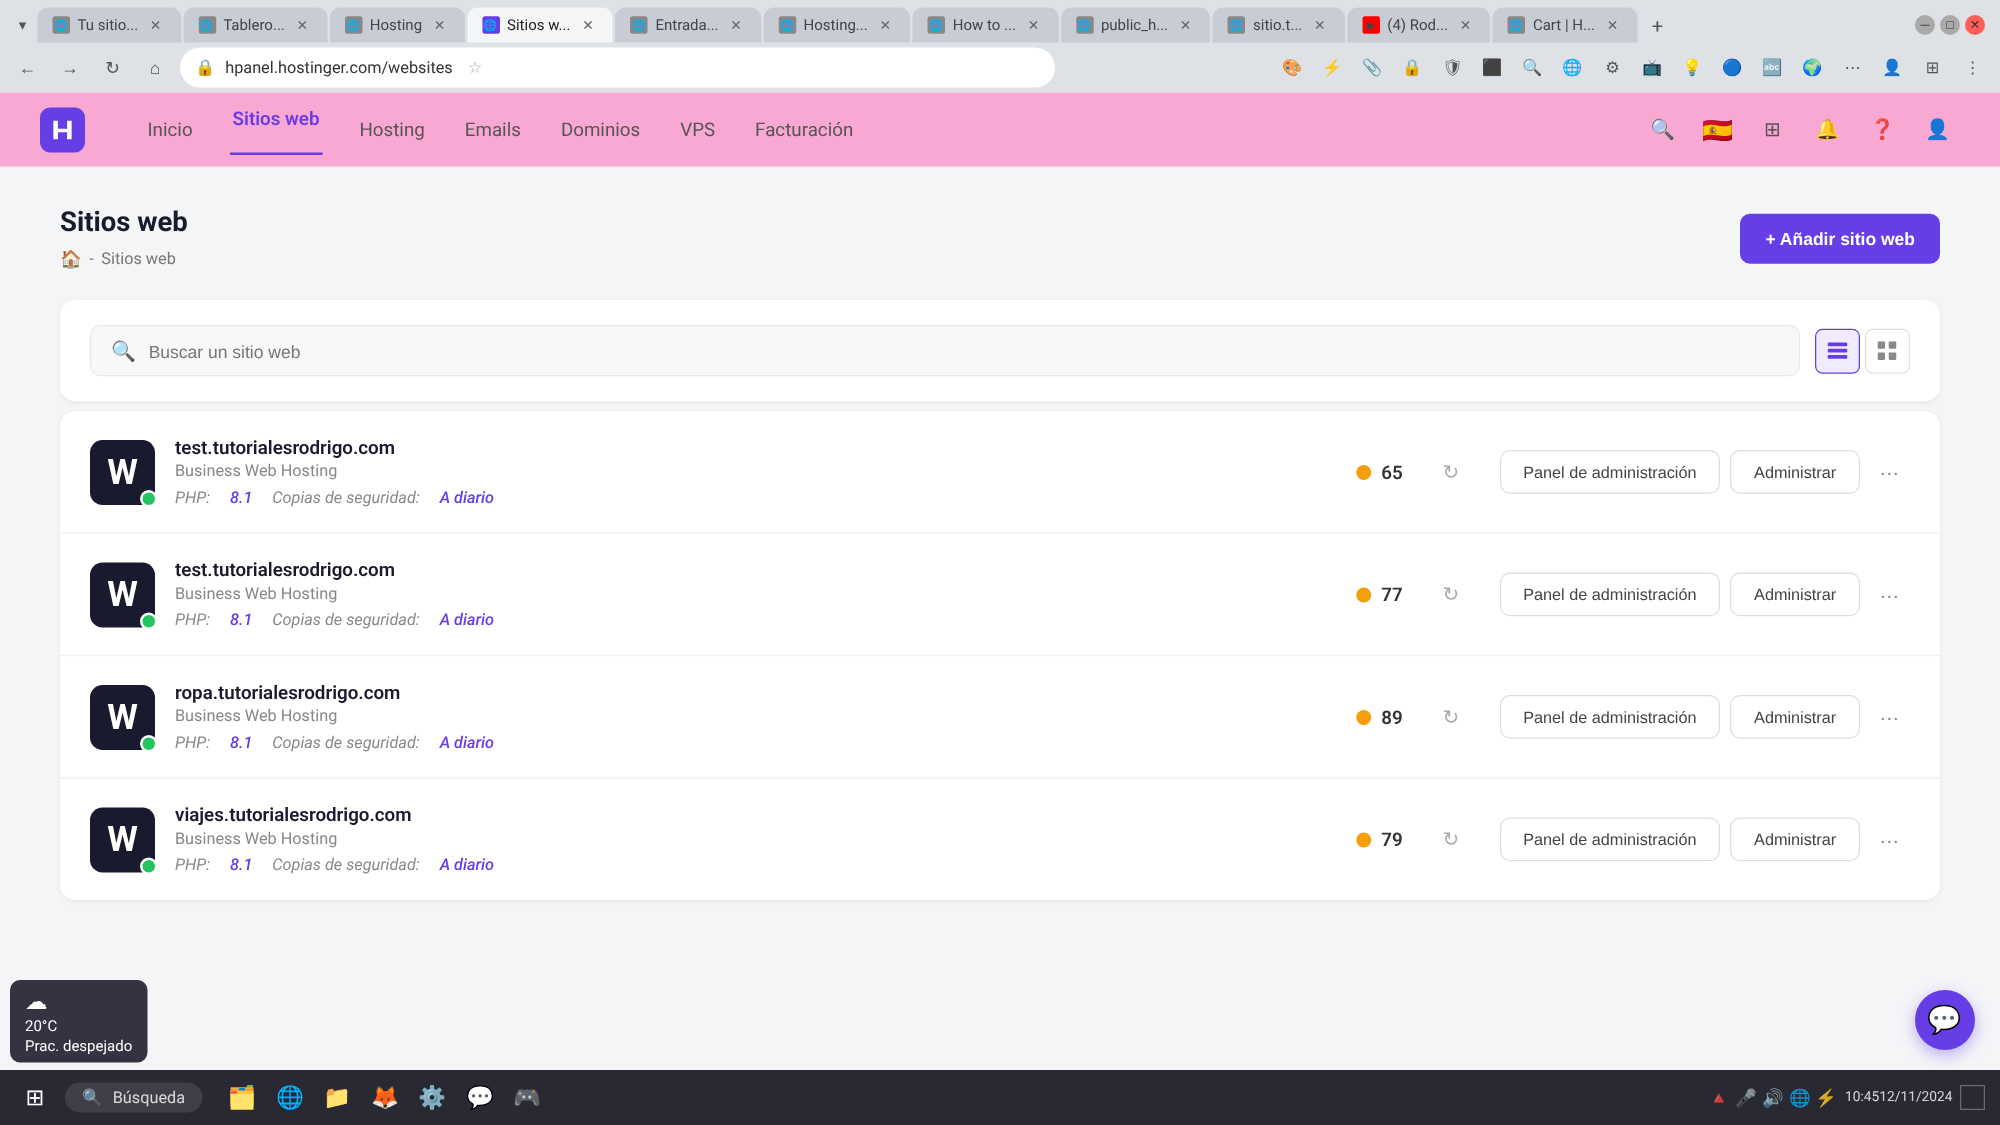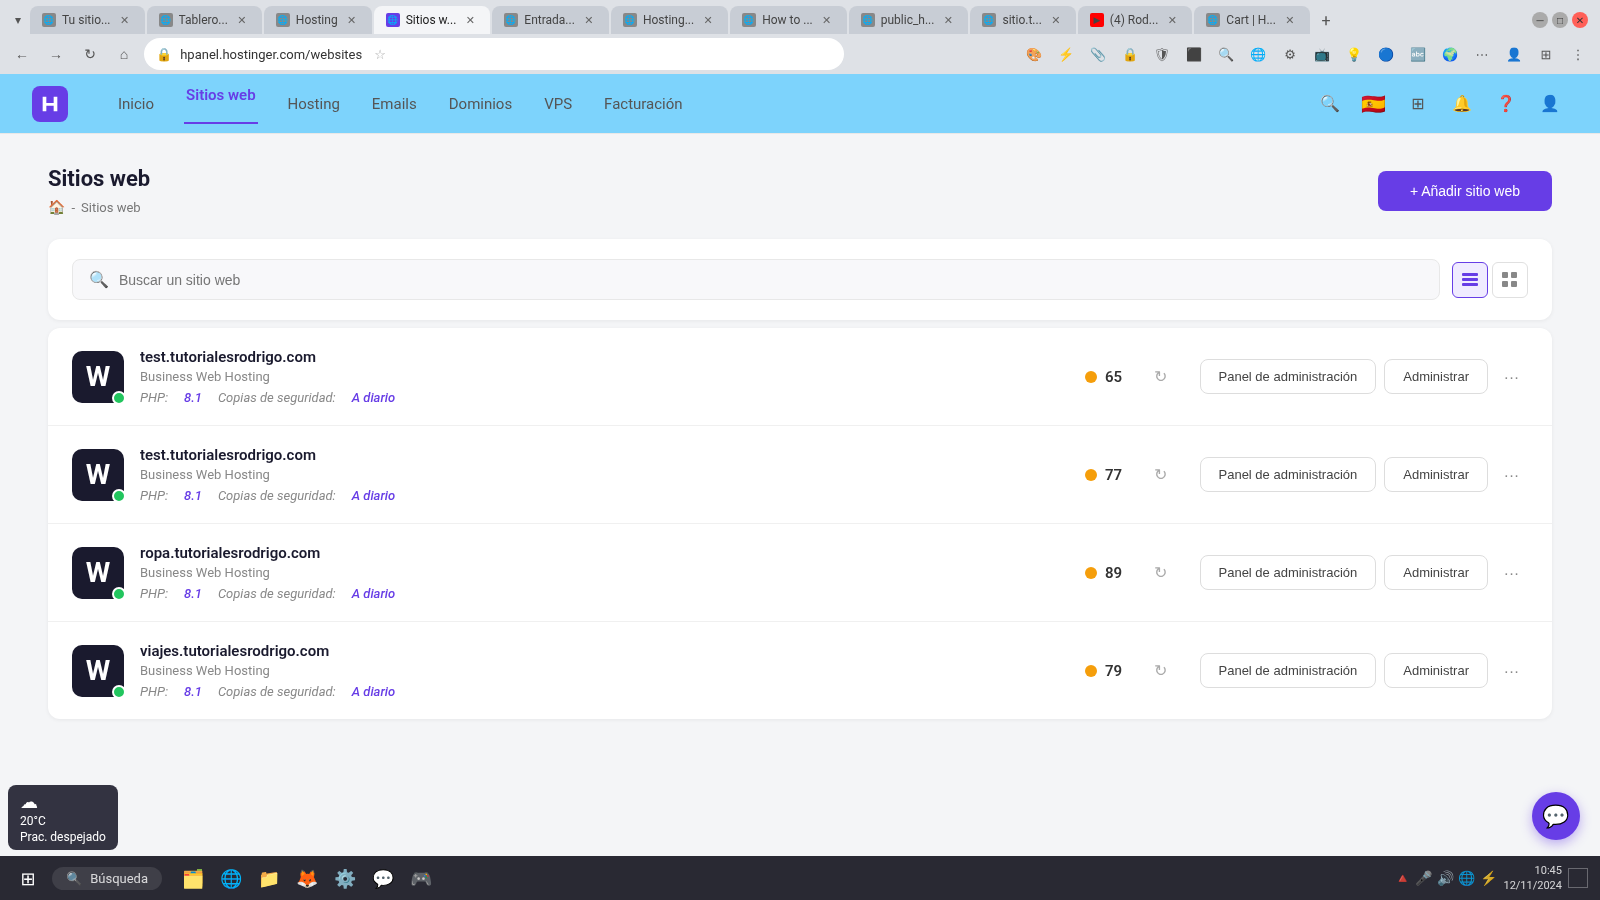--- a/index.html
+++ b/index.html
@@ -153,21 +153,21 @@
       height: calc(900px - 76px);
     }
 
     
     .top-nav {
       display: flex;
       align-items: center;
       padding: 0 32px;
       height: 60px;
       border-bottom: 1px solid #e8e8e8;
-      background: #7dd3fc;
+      background: #f9a8d4;
       gap: 32px;
     }
 
     .logo {
       width: 36px;
       height: 36px;
       background: #673de6;
       border-radius: 8px;
       display: flex;
       align-items: center;
@@ -267,23 +267,23 @@
     .breadcrumb-home {
       color: #777;
       font-size: 14px;
     }
 
     .add-site-btn {
       background: #673de6;
       color: white;
       border: none;
       border-radius: 8px;
-      padding: 12px 32px;
+      padding: 12px 20px;
       font-size: 14px;
-      font-weight: 400;
+      font-weight: 700;
       cursor: pointer;
       display: flex;
       align-items: center;
       gap: 8px;
     }
 
     
     .search-container {
       background: white;
       border-radius: 12px;
@@ -558,21 +558,21 @@
       margin-left: auto;
       display: flex;
       align-items: center;
       gap: 6px;
       color: rgba(255,255,255,0.8);
       font-size: 12px;
     }
 
     .taskbar-time {
       display: flex;
-      flex-direction: column;
+      flex-direction: row;
       align-items: flex-end;
       font-size: 11px;
       color: rgba(255,255,255,0.8);
       line-height: 1.4;
     }
 
     .weather-widget {
       position: fixed;
       bottom: 50px;
       left: 8px;

